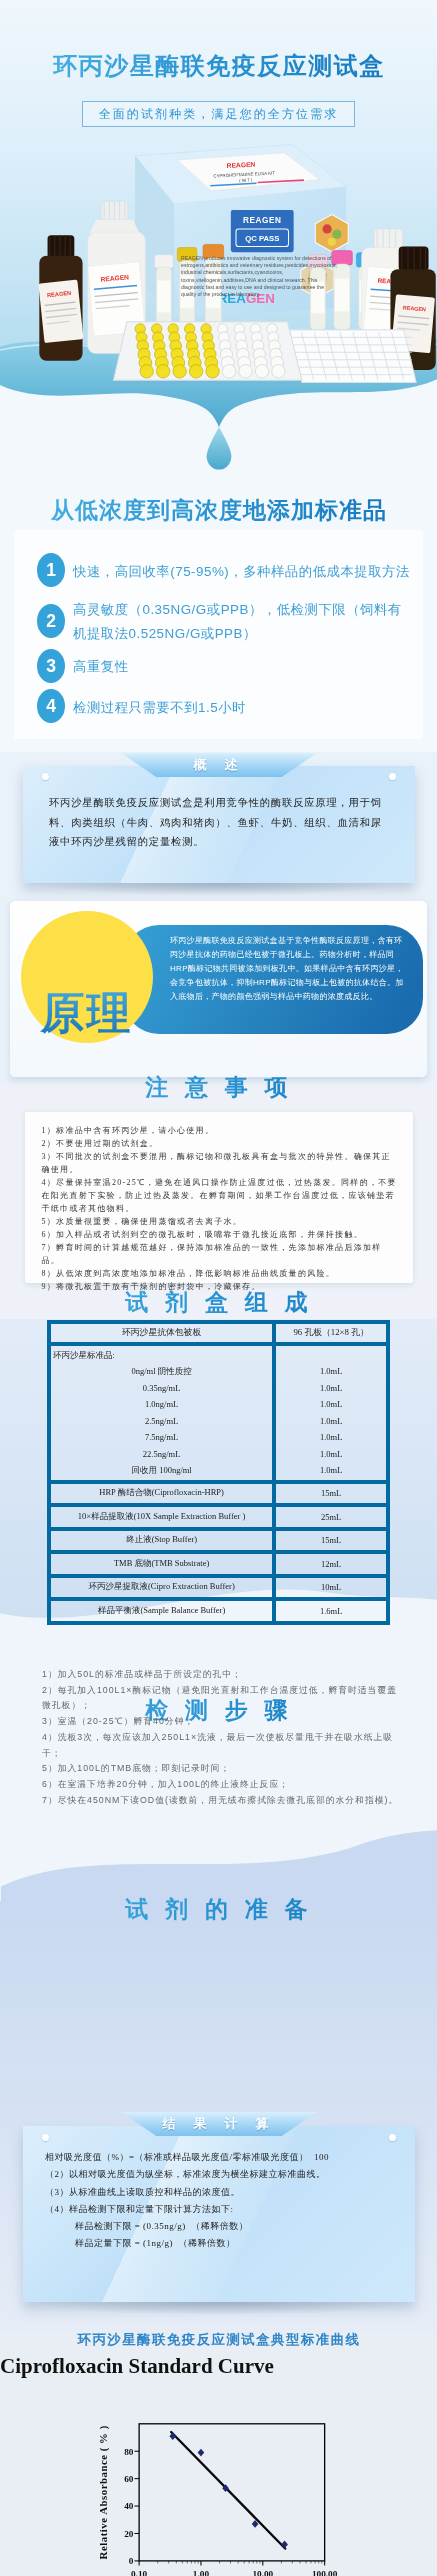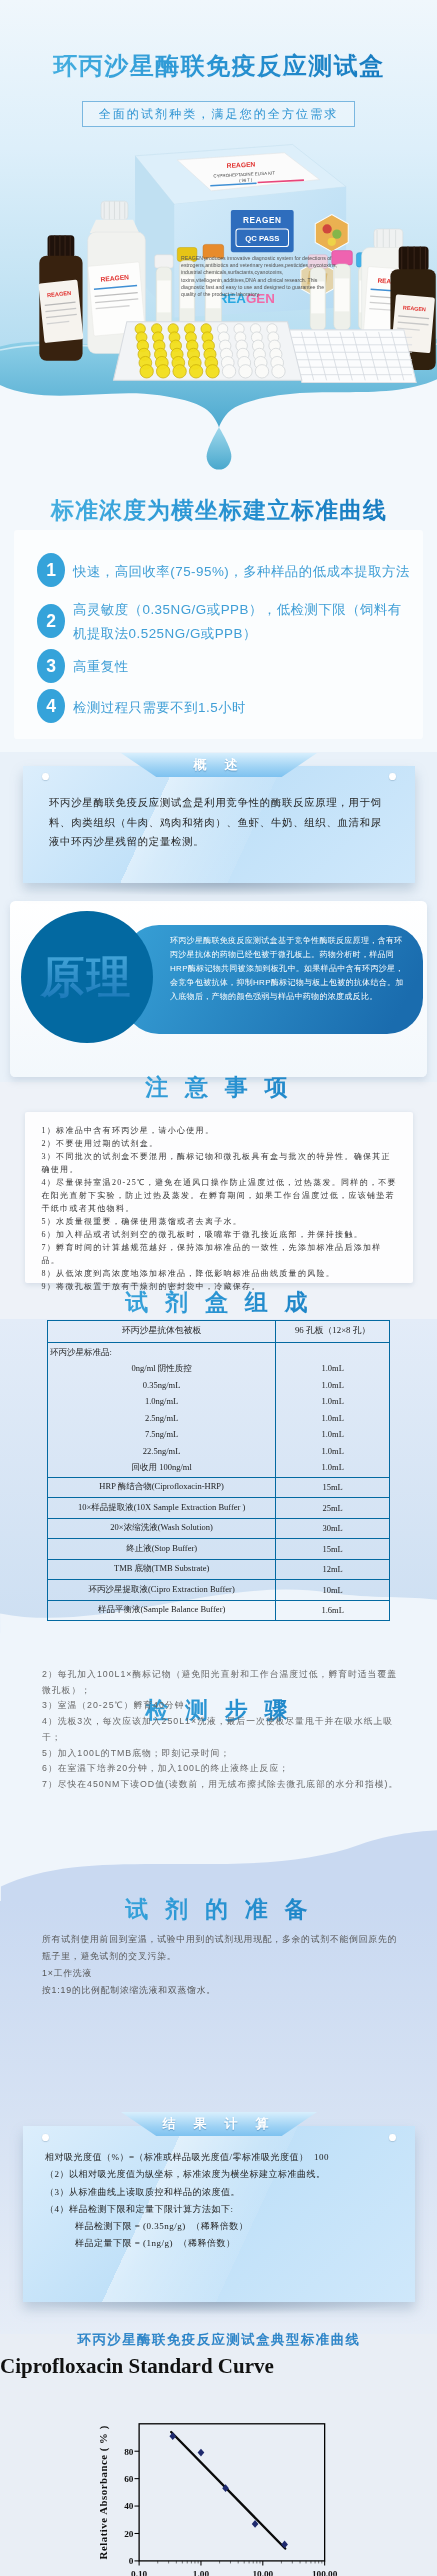--- a/index.html
+++ b/index.html
@@ -26,21 +26,21 @@
   .tabcard .sheen{position:absolute;top:0;left:0;right:0;bottom:0;
            background:linear-gradient(115deg,transparent 34%,rgba(255,255,255,.45) 34%,rgba(255,255,255,.08) 58%,transparent 58%);}
   .pin{position:absolute;width:6.7px;height:6.7px;border-radius:50%;background:#fff;
        box-shadow:0 0.5px 1px rgba(90,120,150,.5);z-index:7;}
   .card-shadow{height:13.4px;background:radial-gradient(ellipse at 50% 0%,rgba(110,130,155,.4),transparent 70%);z-index:1;}
   .serif{font-family:"Liberation Serif",serif;}
   .notes-card{left:25px;width:388px;background:#fdfdfe;border-radius:2.1px;box-shadow:0 1.5px 5.2px rgba(140,160,185,.25);}
   .notes-text{padding:12.4px 14.4px 0 16.5px;font-size:8px;line-height:13px;letter-spacing:1.3px;color:#333;}
   .steps-text div{margin:0;}
   table.kit{border-collapse:collapse;width:343px;font-family:"Liberation Serif",serif;color:#1c1c1c;}
-  table.kit td{border:1px solid #0369a1;font-size:8.5px;}
+  table.kit td{border:4px solid #0369a1;font-size:8.5px;}
   table.kit .c{text-align:center;}
   .kline{height:16.5px;line-height:16.5px;text-align:center;}
   .klabel{height:16.5px;line-height:16.5px;text-align:left;padding-left:1px;}
   .krow td{height:17.5px;text-align:center;}
   .principle-big{font-size:44px;font-weight:bold;letter-spacing:2.1px;
       background:linear-gradient(180deg,#49abdd 0%,#1672b4 100%);-webkit-background-clip:text;background-clip:text;color:transparent;}
   .res-line{white-space:pre-wrap;}
   .indent{padding-left:30px;}
 </style>
 </head>
@@ -286,21 +286,21 @@
           <circle cx="444.5" cy="476.5" r="13" fill="#fbfbf9" stroke="#cfd3d6" stroke-width="1.5" opacity=".95"></circle>
           <circle cx="476.5" cy="476.5" r="13" fill="#fbfbf9" stroke="#cfd3d6" stroke-width="1.5" opacity=".95"></circle>
           <circle cx="508.5" cy="476.5" r="13" fill="#fbfbf9" stroke="#cfd3d6" stroke-width="1.5" opacity=".95"></circle>
           <circle cx="540.5" cy="476.5" r="13" fill="#fbfbf9" stroke="#cfd3d6" stroke-width="1.5" opacity=".95"></circle>
         </g>
     </g>
   </svg>
 
   <div class="abs" style="top:255px;left:181px;width:159px;z-index:3;font-size:5.2px;line-height:7.2px;color:#555;">REAGEN produces innovative diagnostic system for detections of estrogens,antibiotics and veterinary residues,pesticides,mycotoxins, industrial chemicals,surfactants,cyanotoxins, toxins,vitellogenin,additives,DNA and clinical research. This diagnostic fast and easy to use and designed to guarantee the quality of the product in laboratory.</div>
 
-  <div class="abs z1 sec-heading grad-text" style="top:495px;letter-spacing:1px;font-size:23px;">标准浓度为横坐标建立标准曲线</div>
+  <div class="abs z1 sec-heading grad-text" style="top:495px;letter-spacing:1px;font-size:23px;">从低浓度到高浓度地添加标准品</div>
   <div class="abs" style="top:530px;left:14.4px;width:409px;height:209px;background:rgba(255,255,255,.65);border-radius:3.1px;z-index:1;"></div>
 
   <div class="abs z1 feature-circle" style="top:553px;left:37px;">1</div>
   <div class="abs z1 feature-text" style="top:560px;left:73px;width:340px;">快速，高回收率(75-95%)，多种样品的低成本提取方法</div>
 
   <div class="abs z1 feature-circle" style="top:604px;left:37px;">2</div>
   <div class="abs z1 feature-text" style="top:598px;left:73px;width:341px;">高灵敏度（0.35NG/G或PPB），低检测下限（饲料有机提取法0.525NG/G或PPB）</div>
 
   <div class="abs z1 feature-circle" style="top:649px;left:37px;">3</div>
   <div class="abs z1 feature-text" style="top:655px;left:73px;width:340px;">高重复性</div>
@@ -312,21 +312,21 @@
   <div class="abs tabcard" style="top:766px;height:117px;">
     <div class="sheen"></div>
   </div>
   <div class="pin" style="top:773px;left:42px;"></div>
   <div class="pin" style="top:773px;left:389px;"></div>
   <div class="abs" style="top:793px;left:49px;width:342px;z-index:6;font-size:10.3px;line-height:19.6px;letter-spacing:0.8px;color:#222;">环丙沙星酶联免疫反应测试盒是利用竞争性的酶联反应原理，用于饲料、肉类组织（牛肉、鸡肉和猪肉）、鱼虾、牛奶、组织、血清和尿液中环丙沙星残留的定量检测。</div>
   <div class="abs card-shadow" style="top:883px;left:31px;width:376px;"></div>
 
   <div class="abs" style="top:901px;left:10.3px;width:417px;height:176px;background:linear-gradient(180deg,#ffffff,#f3f8fc);border-radius:5.2px;box-shadow:0 3.1px 7.2px rgba(130,150,175,.25);z-index:1;"></div>
   <div class="abs" style="top:925px;left:123px;width:300px;height:109px;border-radius:36px;background:linear-gradient(120deg,#37a0d6 0%,#1a6cae 90%);z-index:2;"></div>
-  <div class="abs" style="top:911px;left:20.6px;width:132px;height:132px;border-radius:50%;background:#0369a1;z-index:3;display:flex;align-items:center;justify-content:center;">
+  <div class="abs" style="top:911px;left:20.6px;width:132px;height:132px;border-radius:50%;background:#fde047;z-index:3;display:flex;align-items:flex-end;justify-content:center;">
     <span class="principle-big">原理</span>
   </div>
   <div class="abs z1 sec-heading grad-text" style="top:1072px;">注 意 事 项</div>
 
   <div class="abs" style="top:934px;left:170px;width:238px;z-index:4;font-size:8px;line-height:14px;letter-spacing:0.3px;color:#ffffff;">环丙沙星酶联免疫反应测试盒基于竞争性酶联反应原理，含有环丙沙星抗体的药物已经包被于微孔板上。药物分析时，样品同HRP酶标记物共同被添加到板孔中。如果样品中含有环丙沙星，会竞争包被抗体，抑制HRP酶标记物与板上包被的抗体结合。加入底物后，产物的颜色强弱与样品中药物的浓度成反比。</div>
   <div class="abs z1 notes-card serif" style="top:1112px;height:171px;">
     <div class="notes-text">
       <div>1）标准品中含有环丙沙星，请小心使用。</div>
       <div>2）不要使用过期的试剂盒。</div>
       <div>3）不同批次的试剂盒不要混用，酶标记物和微孔板具有盒与批次的特异性。确保其正确使用。</div>
@@ -371,24 +371,20 @@
       </tr>
       <tr class="krow">
             <td>HRP 酶结合物(Ciprofloxacin-HRP)</td>
             <td>15mL</td>
           </tr>
       <tr class="krow">
             <td>10×样品提取液(10X Sample Extraction Buffer )</td>
             <td>25mL</td>
           </tr>
       <tr class="krow">
-            <td>20×浓缩洗液(Wash Solution)</td>
-            <td>30mL</td>
-          </tr>
-      <tr class="krow">
             <td>终止液(Stop Buffer)</td>
             <td>15mL</td>
           </tr>
       <tr class="krow">
             <td>TMB 底物(TMB Substrate)</td>
             <td>12mL</td>
           </tr>
       <tr class="krow">
             <td>环丙沙星提取液(Cipro Extraction Buffer)</td>
             <td>10mL</td>
@@ -396,34 +392,30 @@
       <tr class="krow">
             <td>样品平衡液(Sample Balance Buffer)</td>
             <td>1.6mL</td>
           </tr>
     </tbody>
       </table>
   </div>
 
   <div class="abs z1 sec-heading grad-text" style="top:1695px;">检 测 步 骤</div>
   <div class="abs z1 steps-text" style="top:1667px;left:42px;width:357px;font-size:8.8px;line-height:15.7px;letter-spacing:1px;color:#666;">
+    <div>1）加入50L的标准品或样品于所设定的孔中；</div>
     <div>2）每孔加入100L1×酶标记物（避免阳光直射和工作台温度过低，孵育时适当覆盖微孔板）；</div>
     <div>3）室温（20-25℃）孵育40分钟；</div>
     <div>4）洗板3次，每次应该加入250L1×洗液，最后一次使板尽量甩干并在吸水纸上吸干；</div>
     <div>5）加入100L的TMB底物；即刻记录时间；</div>
     <div>6）在室温下培养20分钟，加入100L的终止液终止反应；</div>
     <div>7）尽快在450NM下读OD值(读数前，用无绒布擦拭除去微孔底部的水分和指模)。</div>
   </div>
 
   <div class="abs sec-heading grad-text" style="top:1894px;z-index:2;">试 剂 的 准 备</div>
-  <div class="abs" style="top:1931px;left:42px;width:357px;z-index:2;font-size:8.8px;line-height:17px;letter-spacing:0.8px;color:#555;">
-    <div>所有试剂使用前回到室温，试验中用到的试剂现用现配，多余的试剂不能倒回原先的瓶子里，避免试剂的交叉污染。</div>
-    <div>1×工作洗液</div>
-    <div>按1:19的比例配制浓缩洗液和双蒸馏水。</div>
-  </div>
 
   <div class="abs tab" style="top:2112px;">结 果 计 算</div>
   <div class="abs tabcard" style="top:2126px;height:176px;">
     <div class="sheen"></div>
   </div>
   <div class="pin" style="top:2134px;left:42px;"></div>
   <div class="pin" style="top:2134px;left:389px;"></div>
   <div class="abs serif" style="top:2149px;left:45px;width:350px;z-index:6;font-size:9px;line-height:17.3px;letter-spacing:0.5px;color:#222;">
     <div class="res-line">相对吸光度值（%）=（标准或样品吸光度值/零标准吸光度值）  100</div>
     <div class="res-line">（2）以相对吸光度值为纵坐标，标准浓度为横坐标建立标准曲线。</div>

